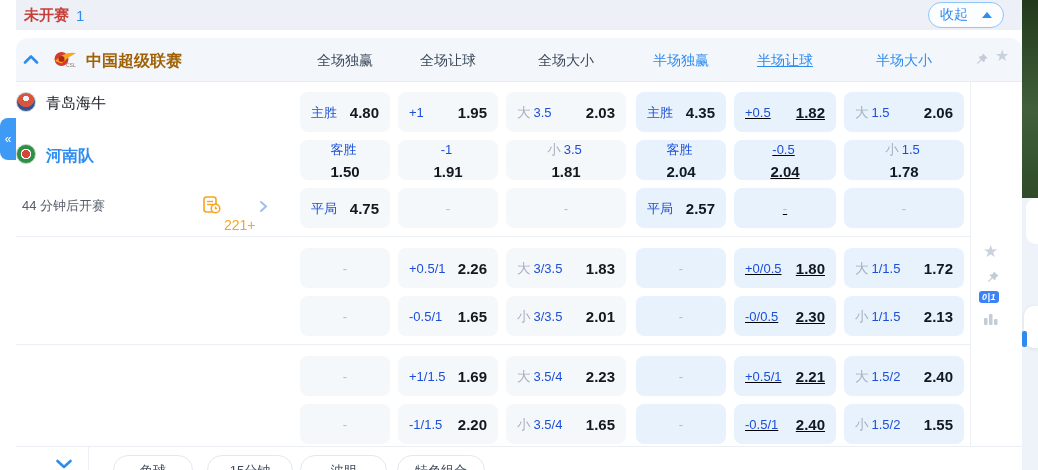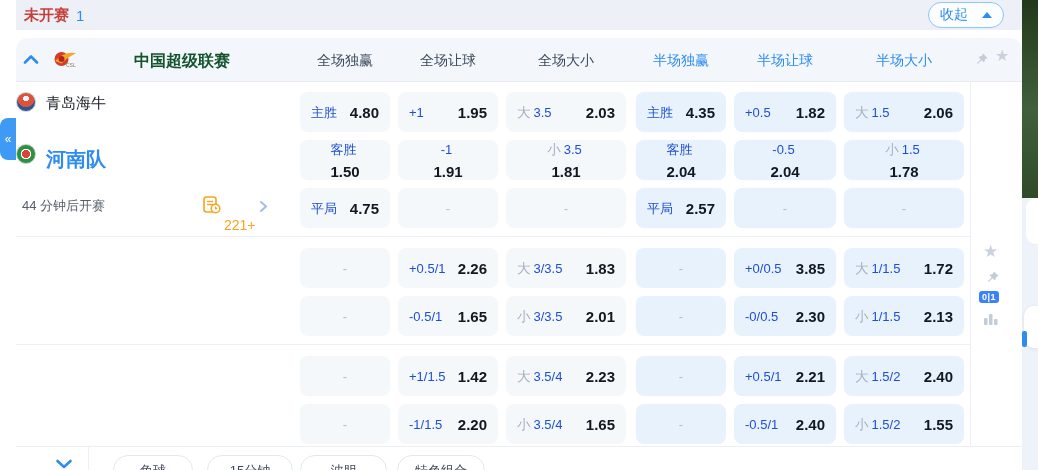--- a/index.html
+++ b/index.html
@@ -22,66 +22,66 @@
           border-radius:14px;background:#fbfdff;color:#2e8cf0;font-size:14px;display:flex;
           align-items:center;justify-content:center;gap:14px;box-sizing:border-box;cursor:pointer;}
   .tri-up{width:0;height:0;border-left:5px solid transparent;border-right:5px solid transparent;border-bottom:6px solid #2e8cf0;}
 
   
   .panel{position:absolute;left:16px;top:38px;width:1006px;height:432px;background:#fff;border-radius:12px 12px 0 0;}
   .league-row{position:absolute;left:16px;top:38px;width:1006px;height:44px;background:#f3f7fb;
           border-radius:12px 12px 0 0;border-bottom:1px solid #e7ebf0;box-sizing:border-box;}
   .chev-up{position:absolute;left:22px;top:52px;}
   .league-logo{position:absolute;left:53px;top:49px;}
-  .league-title{position:absolute;left:86px;top:51px;font-size:16px;font-weight:700;color:#14532d;margin-left:48px;}
+  .league-title{position:absolute;left:86px;top:51px;font-size:16px;font-weight:700;color:#a16207;}
   .colh{position:absolute;top:52px;text-align:center;font-size:14px;color:#3d4a5c;}
   .colh.halfc{color:#2e8cf0;}
   .hdr-pin{position:absolute;left:974px;top:52px;}
   .hdr-star{position:absolute;left:995px;top:48px;font-size:16px;color:#c9d1dc;line-height:16px;}
 
   
   .c0{left:300px;width:90px;} .c1{left:398px;width:100px;} .c2{left:506px;width:120px;}
-  .c3{left:636px;width:90px;} .c4{left:734px;width:102px;} .c5{left:844px;width:120px;}
+  .c3{left:636px;width:90px;} .c4{left:734px;width:102px;text-decoration:underline;} .c5{left:844px;width:120px;}
   .r0{top:92px;} .r1{top:140px;flex-direction:column;} .r2{top:188px;} .r3{top:248px;} .r4{top:296px;} .r5{top:356px;} .r6{top:404px;}
   .cell{position:absolute;height:40px;border-radius:8px;background:#f5f8fb;display:flex;align-items:center;
         justify-content:space-between;padding:0 11px;box-sizing:border-box;cursor:pointer;}
   .cell.half{background:#e8f2fd;}
   .cell.dashc{justify-content:center;}
   .lab>span{margin-right:3px;}
   .lab>span:empty{display:none;margin:0;}
   .b{color:#1d4ed8;font-size:13px;}
   .g{color:#a6b0bf;font-size:13.5px;}
   .val{color:#111820;font-weight:700;font-size:15px;}
   .d{color:#b3bcc8;font-size:13px;}
 
   
   .side-tab{position:absolute;left:0;top:118px;width:16px;height:42px;background:#3e9af5;border-radius:8px 0 0 8px;
         color:#fff;font-size:12px;display:flex;align-items:center;justify-content:center;cursor:pointer;}
   .badge{position:absolute;left:16px;width:20px;height:20px;border-radius:50%;box-sizing:border-box;}
   .badge.home{top:92px;background:radial-gradient(circle at 50% 30%,#f0f4f8 0 18%,#d8543c 19% 55%,#35548f 56% 100%);border:1px solid #c8d2de;}
   .badge.away{top:144px;background:radial-gradient(circle at 50% 50%,#d94437 0 30%,#fff 31% 40%,#2e8f46 41% 100%);border:1px solid #bed0c2;}
   .team-home{position:absolute;left:46px;top:94px;font-size:15px;color:#20242b;cursor:pointer;}
-  .team-away{position:absolute;left:46px;top:146px;font-size:20px;color:#2e8cf0;font-weight:700;cursor:pointer;}
+  .team-away{position:absolute;left:46px;top:146px;font-size:16px;color:#2e8cf0;font-weight:700;cursor:pointer;}
   .time-label{position:absolute;left:22px;top:197px;font-size:13px;color:#545d68;}
   .market-icon{position:absolute;left:203px;top:196px;}
   .market-count{position:absolute;left:224px;top:197px;font-size:14px;color:#f9a41f;margin-top:20px;}
   .market-chev{position:absolute;left:259px;top:199px;}
 
   
   .sep{position:absolute;left:16px;width:954px;height:1px;background:#ebeef2;}
   .sep.s1{top:236px;} .sep.s2{top:344px;}
   .sep-bottom{position:absolute;left:16px;top:446px;width:1006px;height:1px;background:#ebeef2;}
   .vdiv{position:absolute;left:970px;top:82px;width:1px;height:364px;background:#edf0f4;}
   .vdiv2{position:absolute;left:88px;top:447px;width:1px;height:23px;background:#edf0f4;}
 
   
   .act-star{position:absolute;left:983px;top:243px;font-size:17px;color:#c9d1dc;line-height:17px;cursor:pointer;}
   .act-pin{position:absolute;left:985px;top:270px;cursor:pointer;}
   .act-badge{position:absolute;left:979px;top:291px;background:#3b82f6;color:#fff;font-size:9px;font-weight:700;
-        border-radius:3px;padding:1px 3px;letter-spacing:.5px;cursor:pointer;}
+        border-radius:3px;padding:1px 3px;letter-spacing:.5px;cursor:pointer;font-style:italic;}
   .act-bars{position:absolute;left:983px;top:311px;cursor:pointer;}
 
   
   .foot-chev{position:absolute;left:55px;top:456px;}
   .pill{position:absolute;top:455px;height:30px;border:1px solid #e2e8ef;border-radius:16px;background:#fff;
         color:#3f4a5a;font-size:13px;text-align:center;line-height:30px;box-sizing:border-box;cursor:pointer;}
   .p0{left:113px;width:80px;} .p1{left:207px;width:86px;} .p2{left:300px;width:87px;} .p3{left:397px;width:88px;}
 </style>
 </head>
 <body>
@@ -240,21 +240,21 @@
     </div>
   <div class="cell r3 c2">
       <span class="lab"><span class="g">大</span><span class="b">3/3.5</span></span>
       <span class="val">1.83</span>
     </div>
   <div class="cell r3 c3 half dashc">
       <span class="d">-</span>
     </div>
   <div class="cell r3 c4 half">
       <span class="lab"><span class="b">+0/0.5</span></span>
-      <span class="val">3.85</span>
+      <span class="val">1.80</span>
     </div>
   <div class="cell r3 c5 half">
       <span class="lab"><span class="g">大</span><span class="b">1/1.5</span></span>
       <span class="val">1.72</span>
     </div>
 
   <div class="cell r4 c0 dashc">
       <span class="d">-</span>
     </div>
   <div class="cell r4 c1">
@@ -277,21 +277,21 @@
       <span class="val">2.13</span>
     </div>
 
   <div class="sep s2"></div>
 
   <div class="cell r5 c0 dashc">
       <span class="d">-</span>
     </div>
   <div class="cell r5 c1">
       <span class="lab"><span class="b">+1/1.5</span></span>
-      <span class="val">1.42</span>
+      <span class="val">1.69</span>
     </div>
   <div class="cell r5 c2">
       <span class="lab"><span class="g">大</span><span class="b">3.5/4</span></span>
       <span class="val">2.23</span>
     </div>
   <div class="cell r5 c3 half dashc">
       <span class="d">-</span>
     </div>
   <div class="cell r5 c4 half">
       <span class="lab"><span class="b">+0.5/1</span></span>

